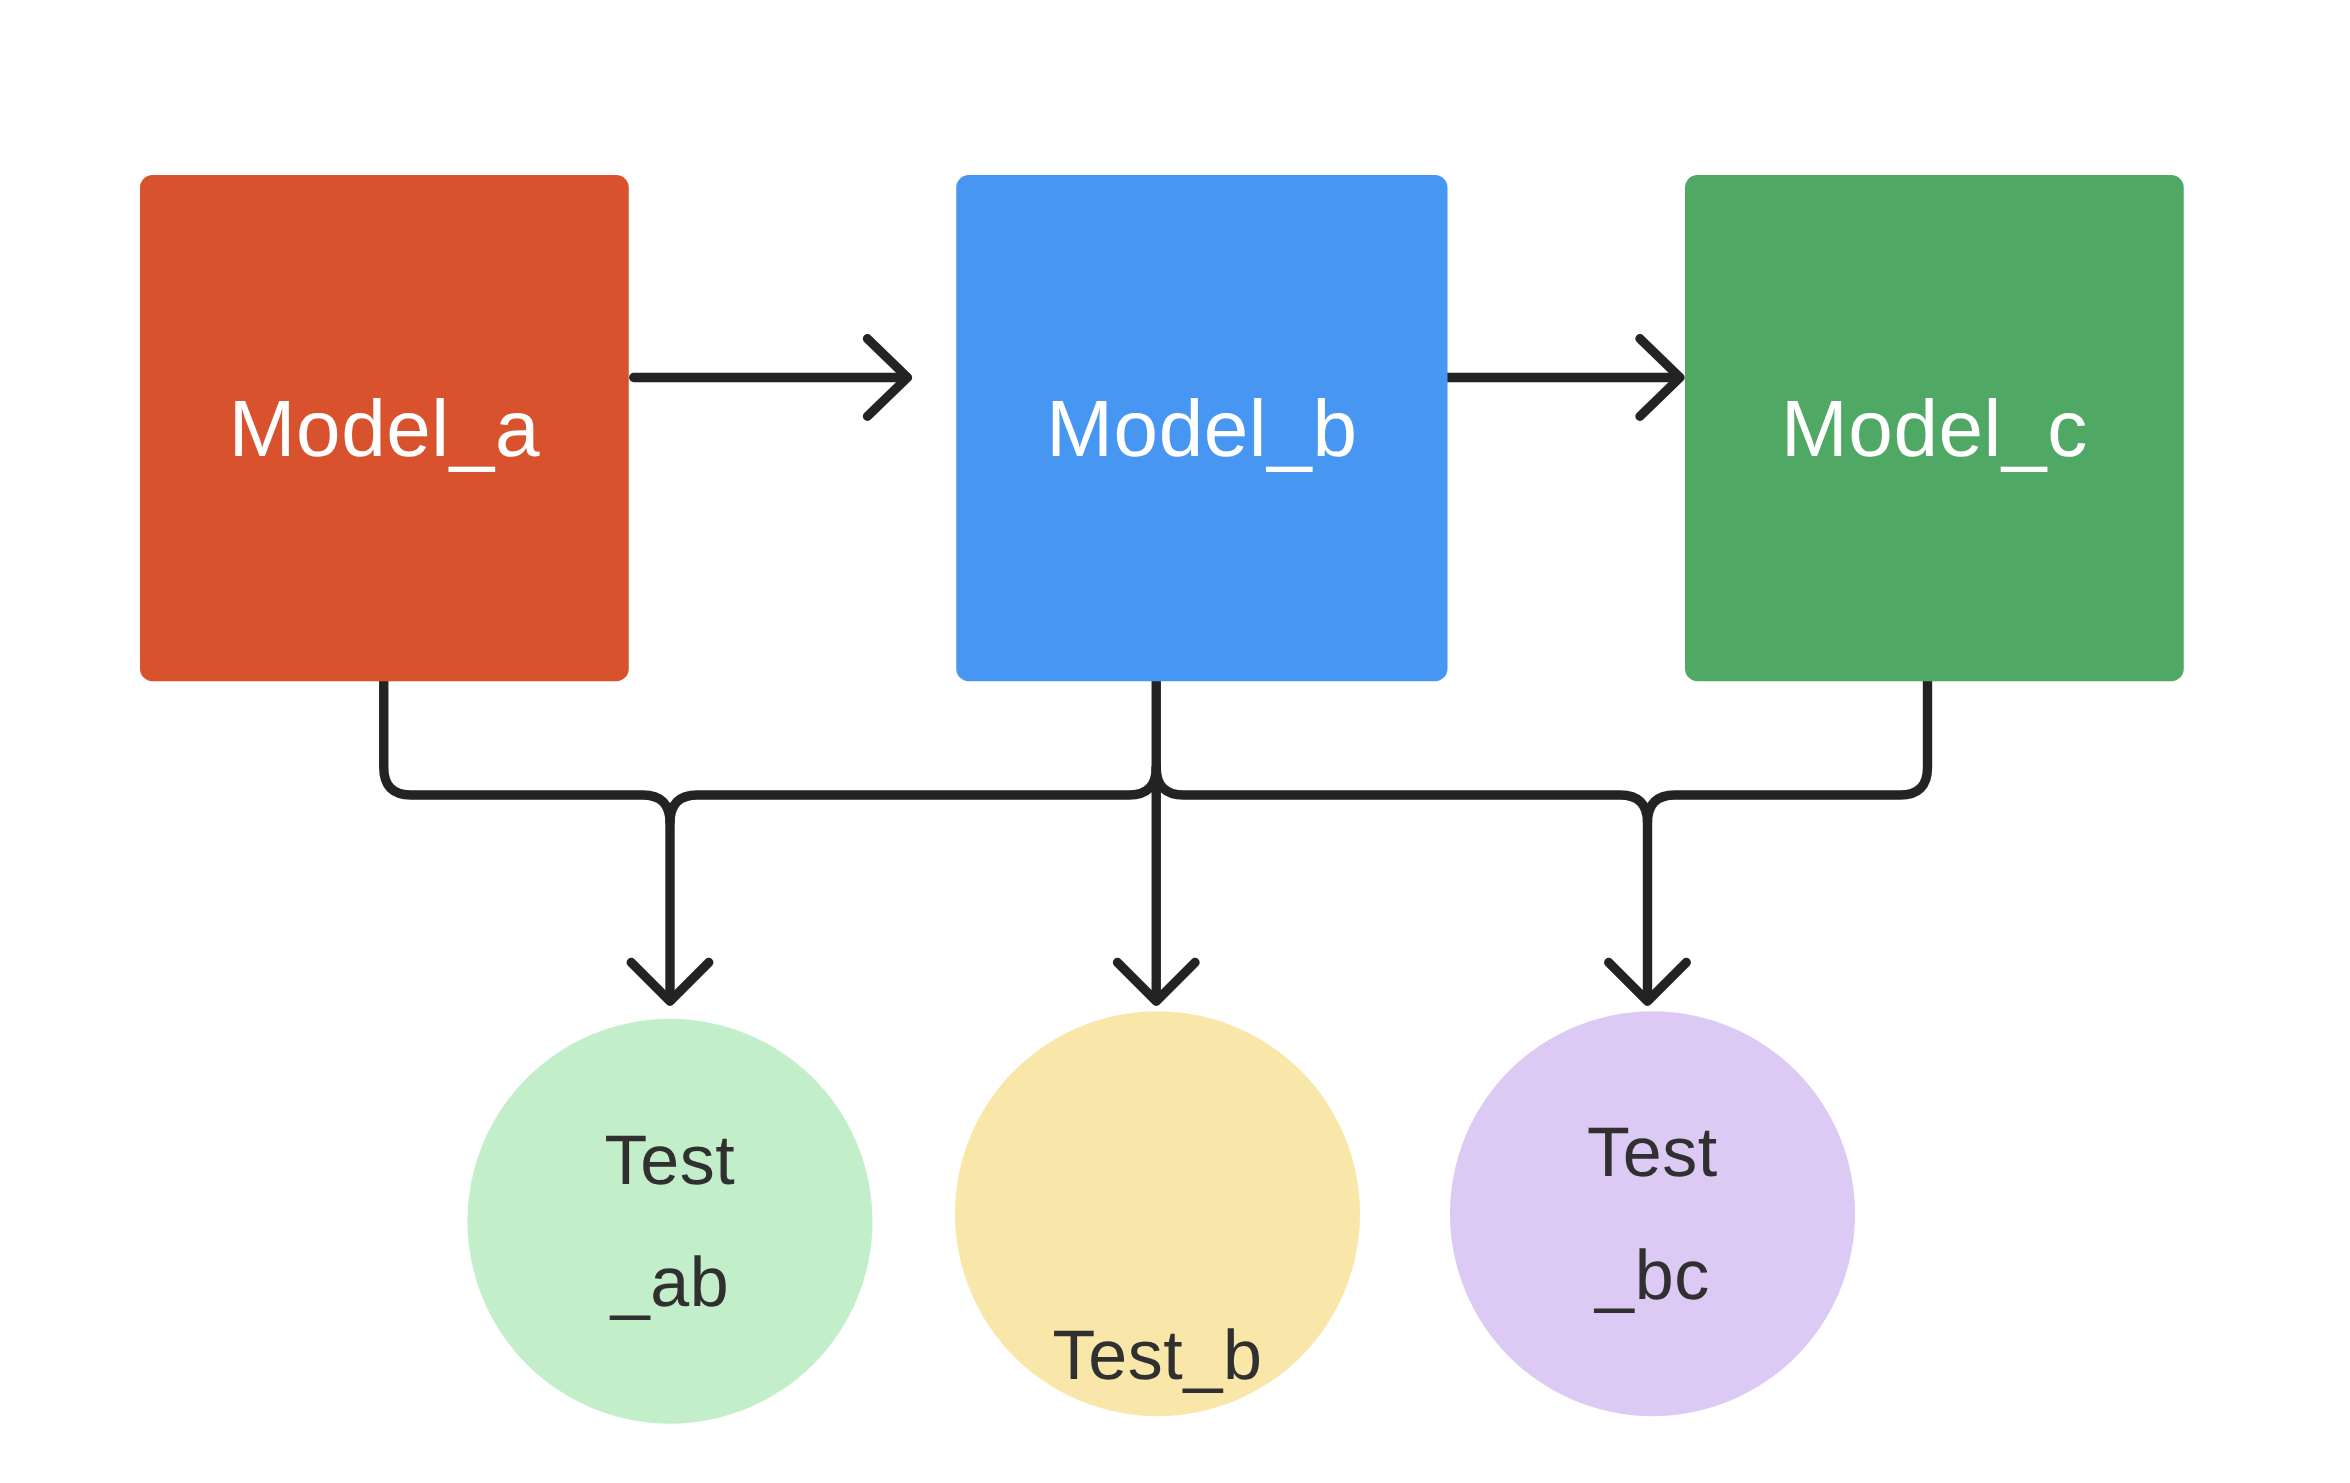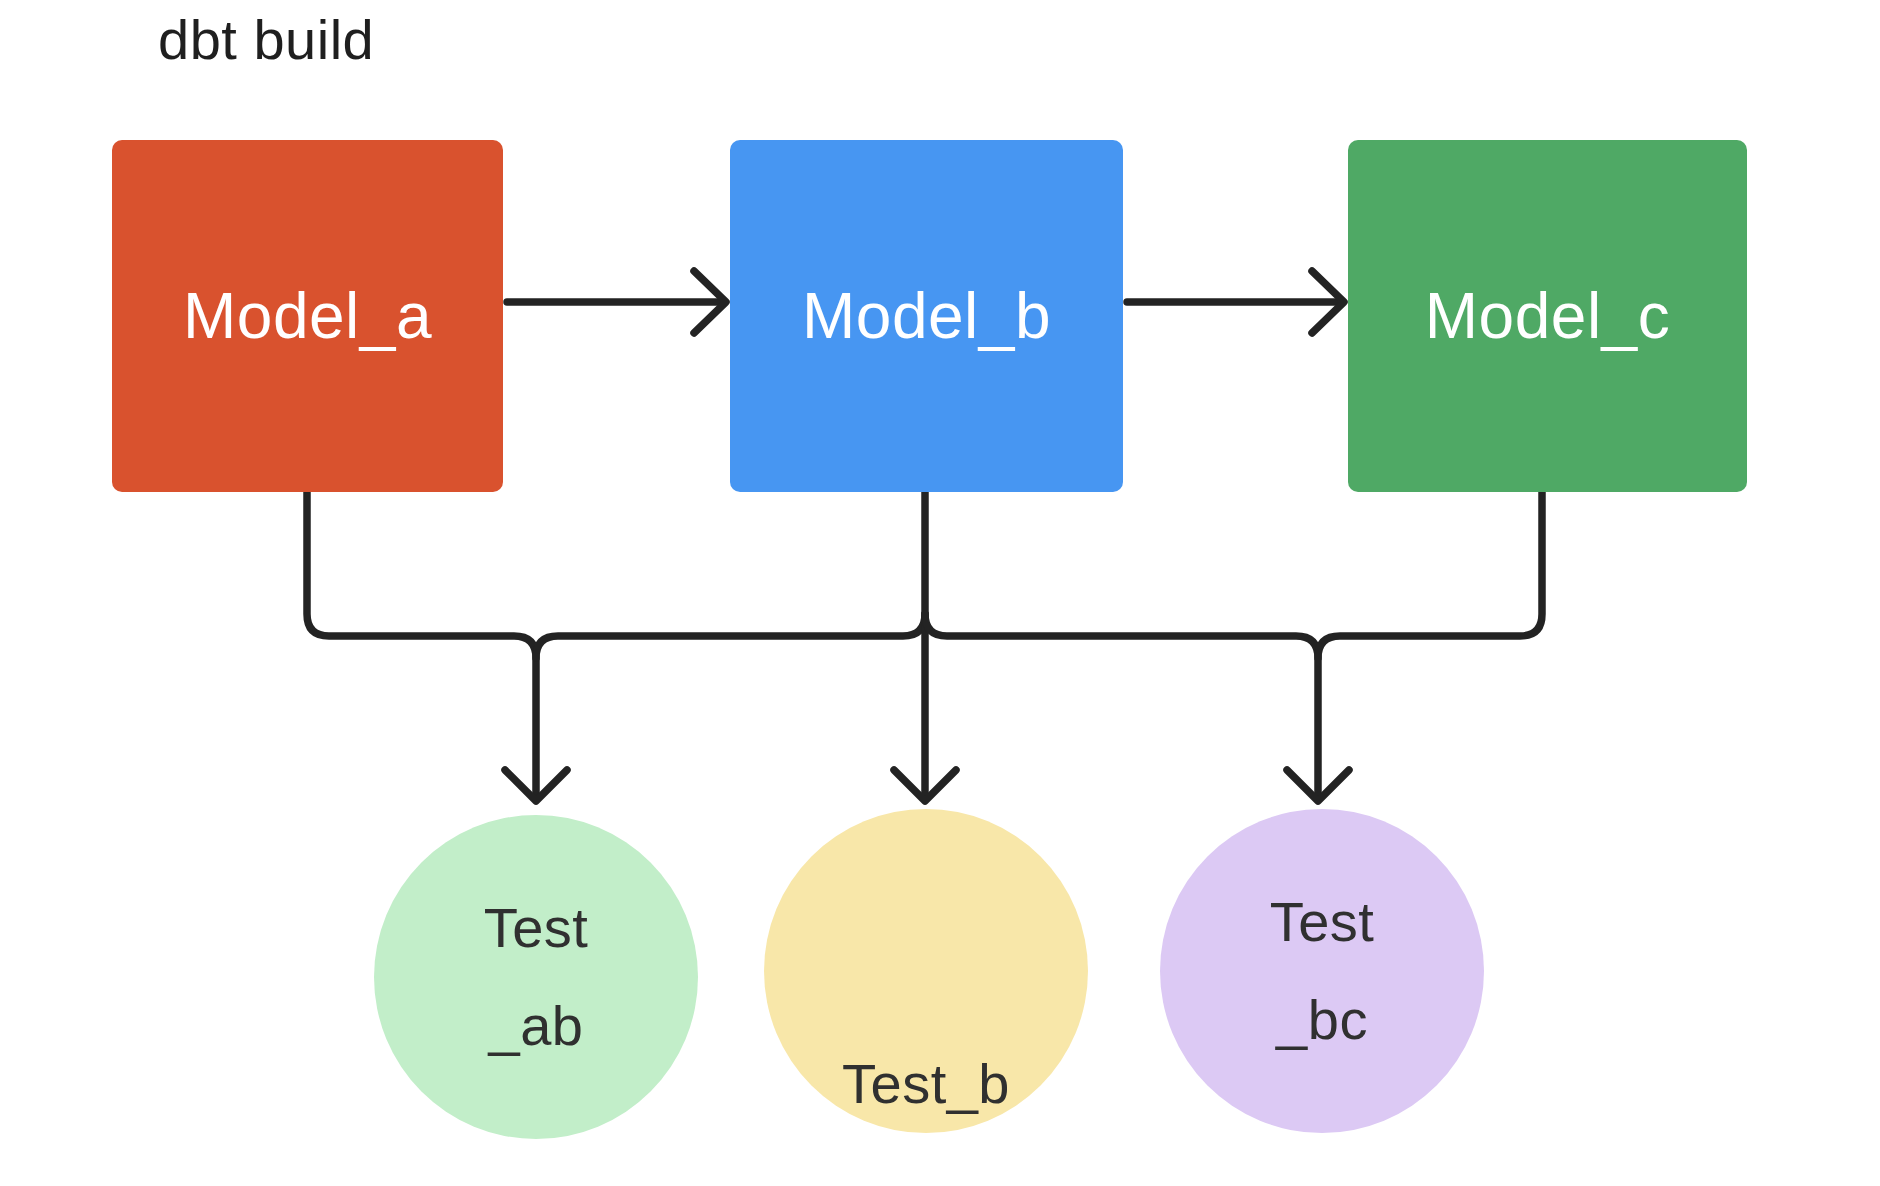--- a/index.html
+++ b/index.html
@@ -30,34 +30,34 @@
   .edge {
     fill: none;
     stroke: var(--stroke, #232323);
     stroke-width: 7.5;
     stroke-linecap: round;
     stroke-linejoin: round;
   }
   .node-rect {
     position: absolute;
     top: 140px;
-    height: 352px;
+    height: 405px;
     border-radius: 10px;
     display: flex;
     align-items: center;
     justify-content: center;
   }
   .node-rect .label {
     color: var(--label_light, #ffffff);
     font-size: 64px;
     font-weight: 500;
     letter-spacing: 0.5px;
   }
   #node-model-a { left: 112px; width: 391px; background: var(--model_a, #d9522e); }
-  #node-model-b { left: 730px; width: 393px; background: var(--model_b, #4796f2); }
+  #node-model-b { left: 765px; width: 393px; background: var(--model_b, #4796f2); }
   #node-model-c { left: 1348px; width: 399px; background: var(--model_c, #4fa965); }
   .node-circle {
     position: absolute;
     width: 324px;
     height: 324px;
     border-radius: 50%;
     display: flex;
     align-items: center;
     justify-content: center;
     text-align: center;
@@ -72,21 +72,20 @@
   }
   #node-test-ab { left: 374px; top: 815px; background: var(--test_ab, #c2eec9); }
   #node-test-b  { left: 764px; top: 809px; background: var(--test_b, #f8e7a9); align-items: flex-end; }
   #node-test-bc { left: 1160px; top: 809px; background: var(--test_bc, #dcc9f4); }
 </style>
 </head>
 <body>
 
 <div class="canvas">
 
-  <div class="title">dbt build</div>
 
   <svg class="edge-layer" viewBox="0 0 1880 1186" xmlns="http://www.w3.org/2000/svg" aria-hidden="true">
 
     <path class="edge" d="M 507 302 L 722 302"></path>
     <path class="edge" d="M 694 271 L 726 302 L 694 333"></path>
 
     <path class="edge" d="M 1127 302 L 1340 302"></path>
     <path class="edge" d="M 1312 271 L 1344 302 L 1312 333"></path>
 
     <path class="edge" d="M 307 466 L 307 614 Q 307 636 329 636 L 514 636 Q 536 636 536 658 L 536 797"></path>

